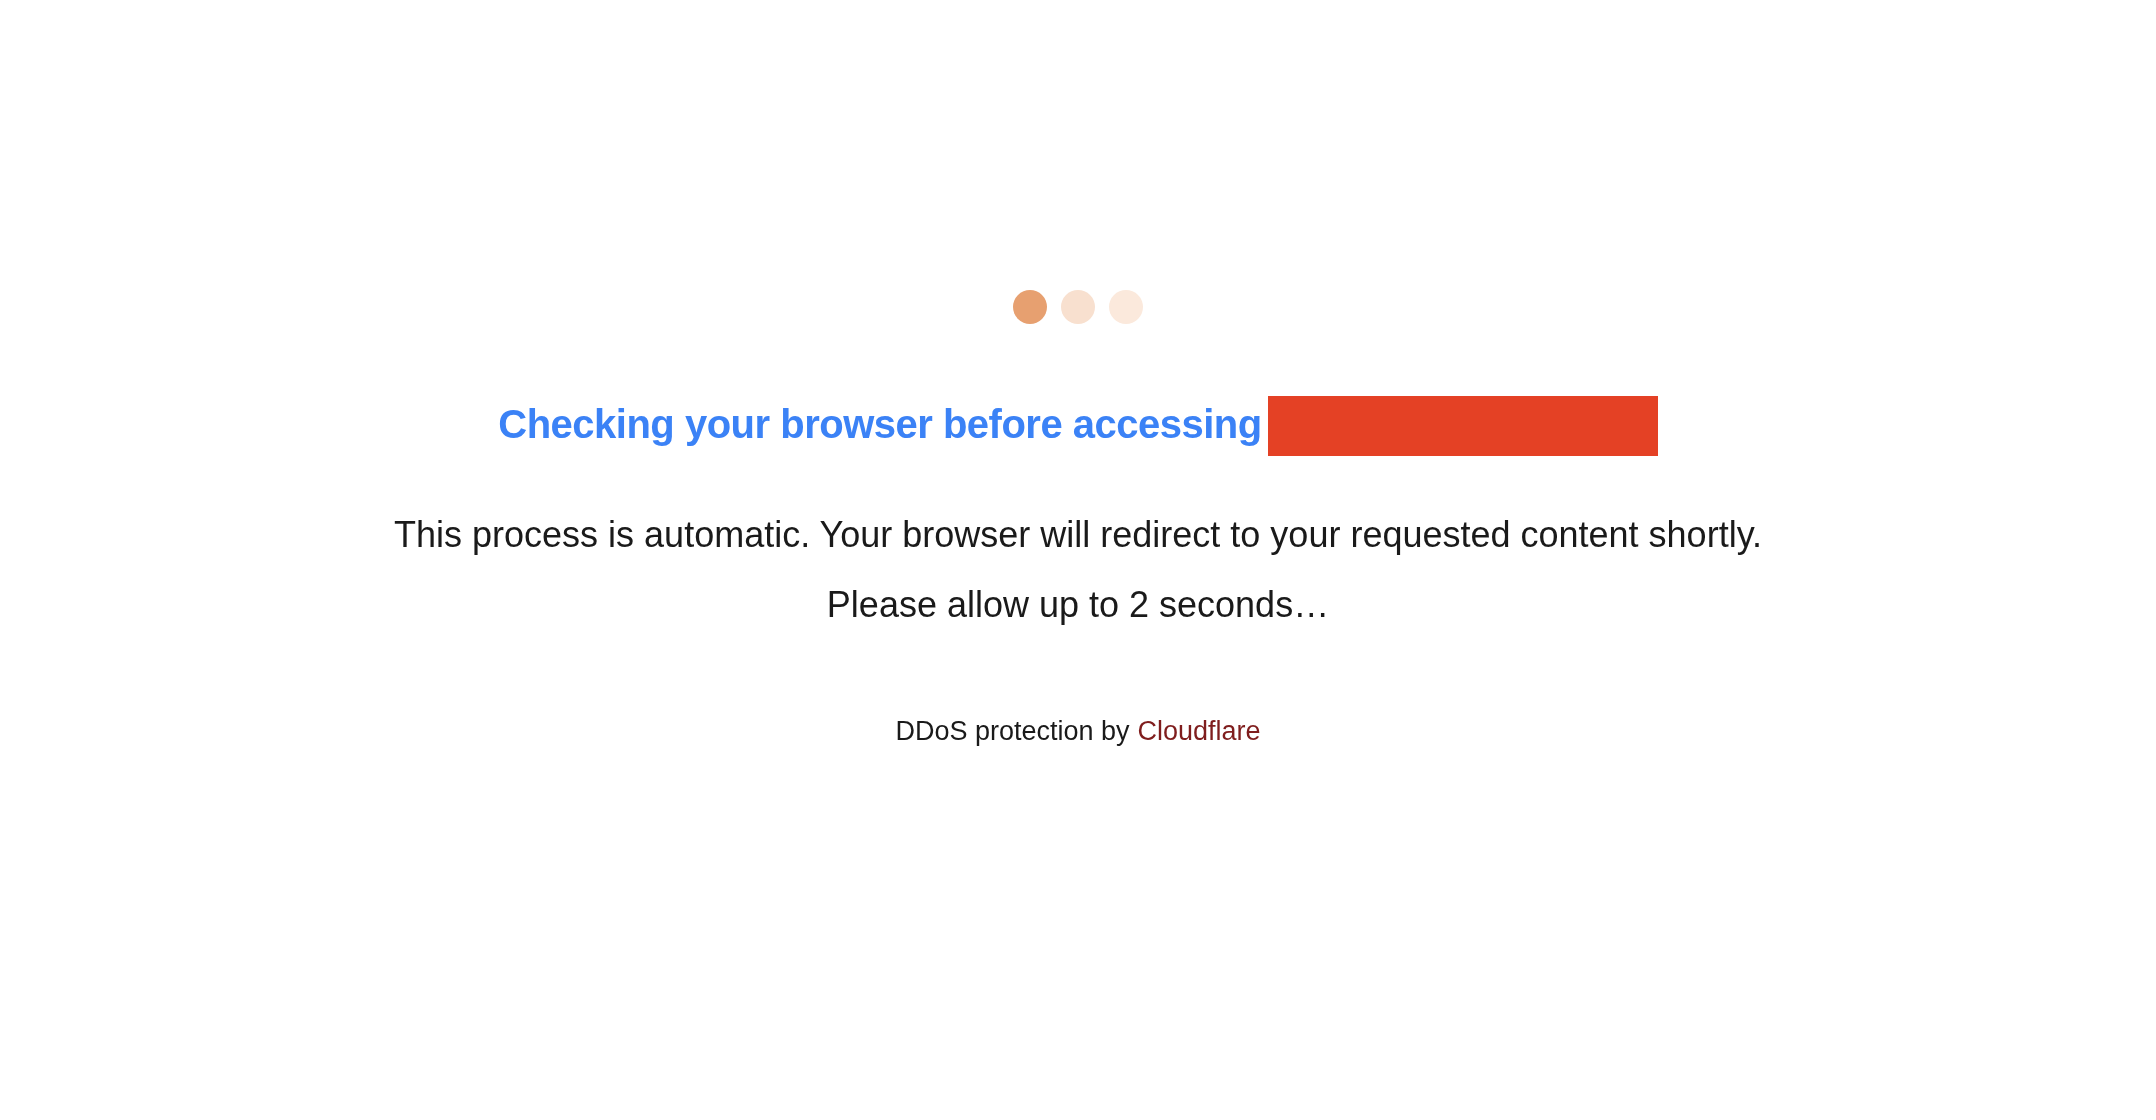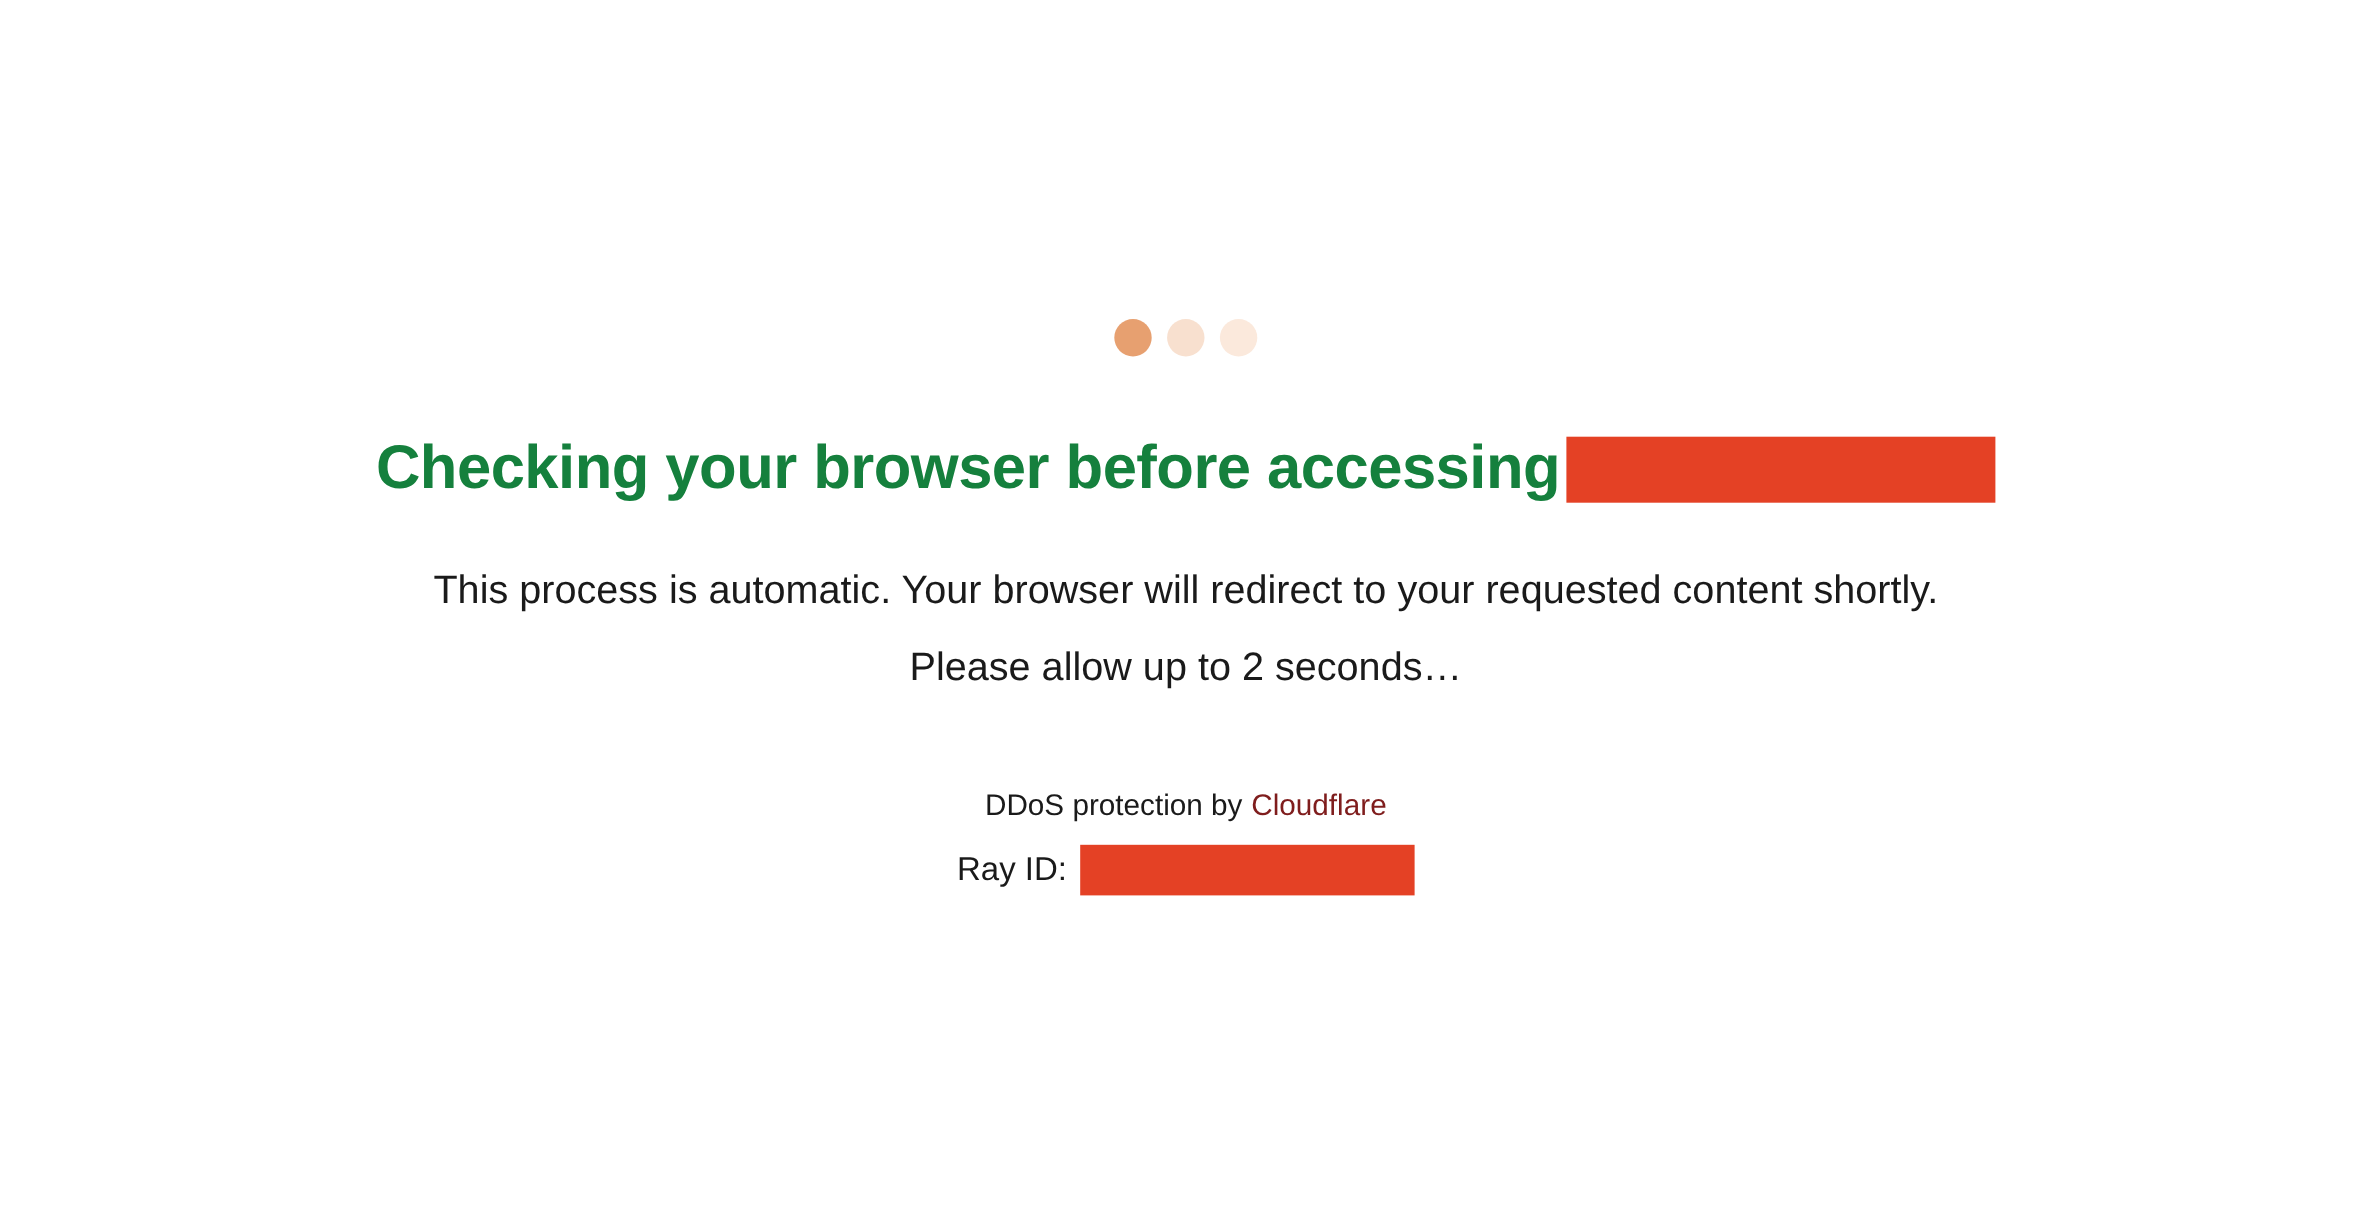--- a/index.html
+++ b/index.html
@@ -42,23 +42,23 @@
     
     .heading-row {
       display: flex;
       align-items: center;
       justify-content: center;
       margin-bottom: 58px;
       gap: 6px;
     }
     
     .heading {
-      font-size: 56px;
+      font-size: 40px;
       font-weight: 800;
-      color: #15803d;
+      color: #3b82f6;
       letter-spacing: -0.5px;
     }
     
     .redaction-large {
       width: 390px;
       height: 60px;
       background: #e44125;
       margin-top: 4px;
     }
     
@@ -125,18 +125,14 @@
 
   <p class="description">This process is automatic. Your browser will redirect to your requested content shortly.</p>
 
   <p class="wait-text">Please allow up to 2 seconds…</p>
 
   <div class="footer-line">
     <span>DDoS protection by </span>
     <a class="cloudflare-link">Cloudflare</a>
   </div>
 
-  <div class="ray-id-row">
-    <span>Ray ID: </span>
-    <div class="redaction-small"></div>
-  </div>
 
 </div>
 
 </body></html>

